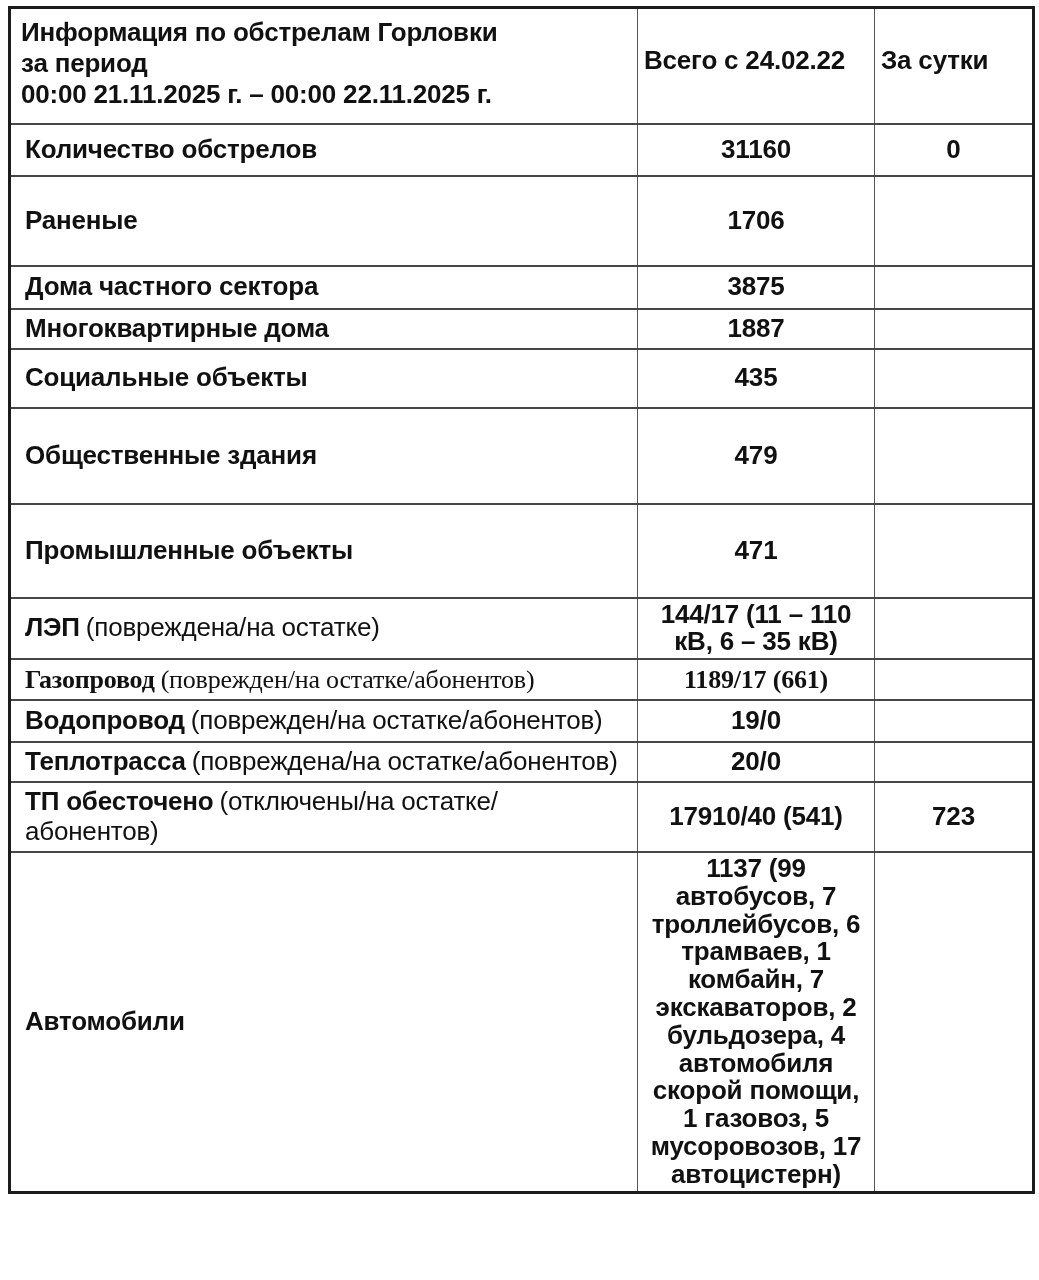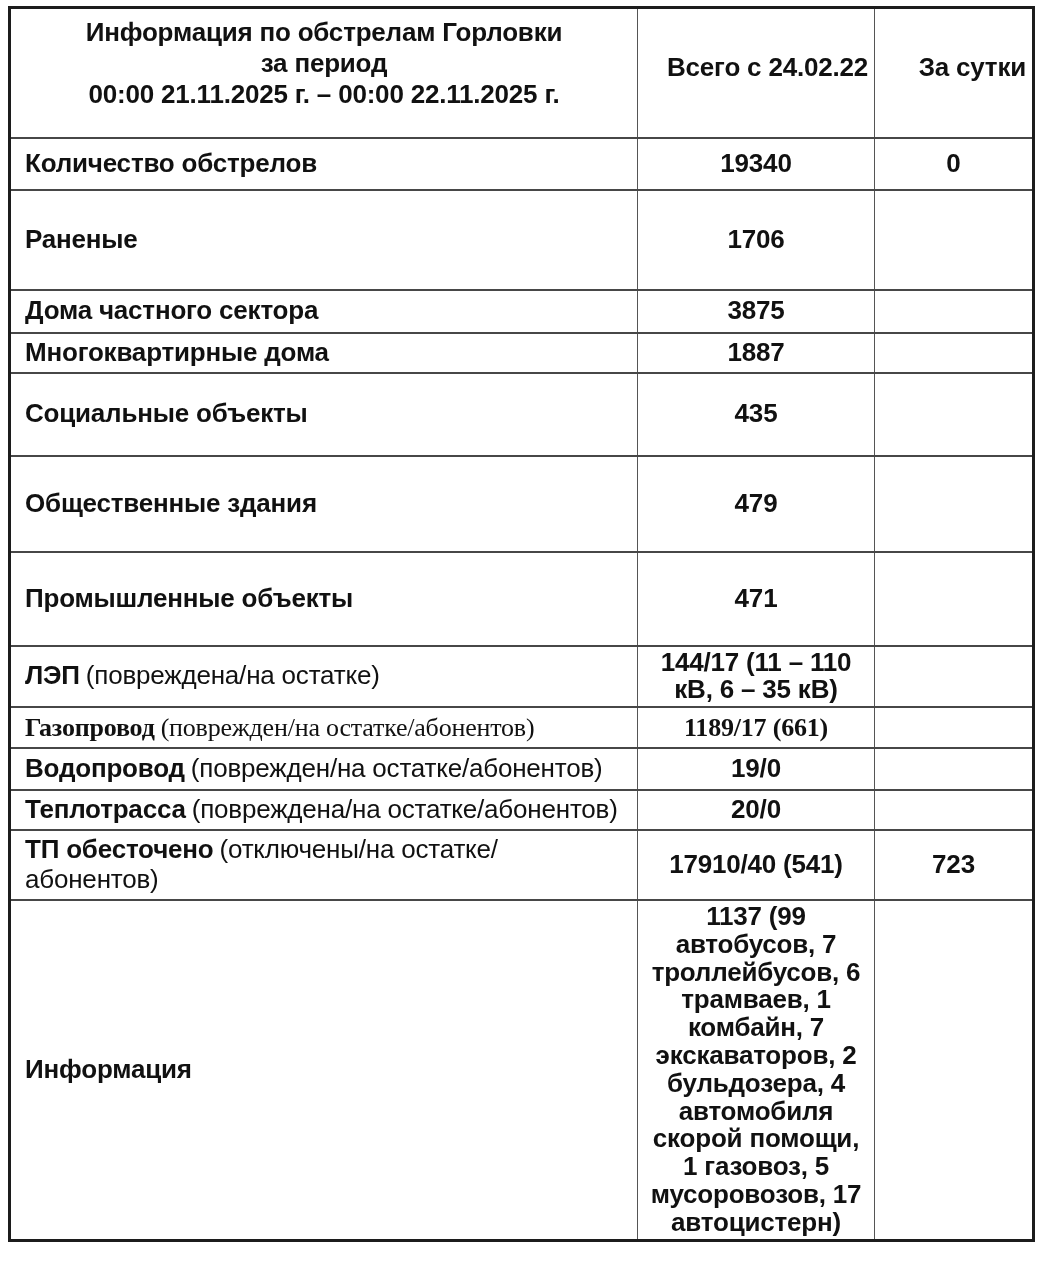--- a/index.html
+++ b/index.html
@@ -28,26 +28,26 @@
     font-size:26px;
     letter-spacing:-0.2px;
     overflow:hidden;
   }
   
   .info-table thead th{
     font-weight:700;
     vertical-align:middle;
   }
   th.c-label{
-    text-align:center;
+    text-align:left;
     line-height:1.2;
-    padding:8px 10px 26px 10px;
+    padding:8px 10px 12px 10px;
   }
   th.c-total,th.c-daily{
-    text-align:right;
+    text-align:left;
     padding:0 6px 10px 6px;
   }
   
   td.c-label{
     text-align:left;
     vertical-align:middle;
     padding:4px 12px 4px 14px;
     line-height:1.15;
   }
   td.c-label .lbl{font-weight:700;}
@@ -78,45 +78,45 @@
       </th>
       <th class="c-total">Всего с 24.02.22</th>
       <th class="c-daily">За сутки</th>
     </tr>
   </thead>
   <tbody id="rows">
       <tr style="height: 52px;">
     <td class="c-label">
       <span class="lbl">Количество обстрелов</span>
     </td>
-    <td class="c-total">19340</td>
+    <td class="c-total">31160</td>
     <td class="c-daily">0</td>
   </tr>
-      <tr style="height: 100px;">
+      <tr style="height: 90px;">
     <td class="c-label">
       <span class="lbl">Раненые</span>
     </td>
     <td class="c-total">1706</td>
     <td class="c-daily"></td>
   </tr>
       <tr style="height: 43px;">
     <td class="c-label">
       <span class="lbl">Дома частного сектора</span>
     </td>
     <td class="c-total">3875</td>
     <td class="c-daily"></td>
   </tr>
       <tr style="height: 40px;">
     <td class="c-label">
       <span class="lbl">Многоквартирные дома</span>
     </td>
     <td class="c-total">1887</td>
     <td class="c-daily"></td>
   </tr>
-      <tr style="height: 83px;">
+      <tr style="height: 59px;">
     <td class="c-label">
       <span class="lbl">Социальные объекты</span>
     </td>
     <td class="c-total">435</td>
     <td class="c-daily"></td>
   </tr>
       <tr style="height: 96px;">
     <td class="c-label">
       <span class="lbl">Общественные здания</span>
     </td>
@@ -160,19 +160,19 @@
   </tr>
       <tr style="height: 40px;">
     <td class="c-label">
       <span class="lbl">ТП обесточено</span><span class="note">(отключены/на остатке/абонентов)</span>
     </td>
     <td class="c-total">17910/40 (541)</td>
     <td class="c-daily">723</td>
   </tr>
       <tr style="height: 330px;">
     <td class="c-label">
-      <span class="lbl">Информация</span>
+      <span class="lbl">Автомобили</span>
     </td>
     <td class="c-total">1137 (99 автобусов, 7 троллейбусов, 6 трамваев, 1 комбайн, 7 экскаваторов, 2 бульдозера, 4 автомобиля скорой помощи, 1 газовоз, 5 мусоровозов, 17 автоцистерн)</td>
     <td class="c-daily"></td>
   </tr>
     </tbody>
 </table>
 
 </body></html>

